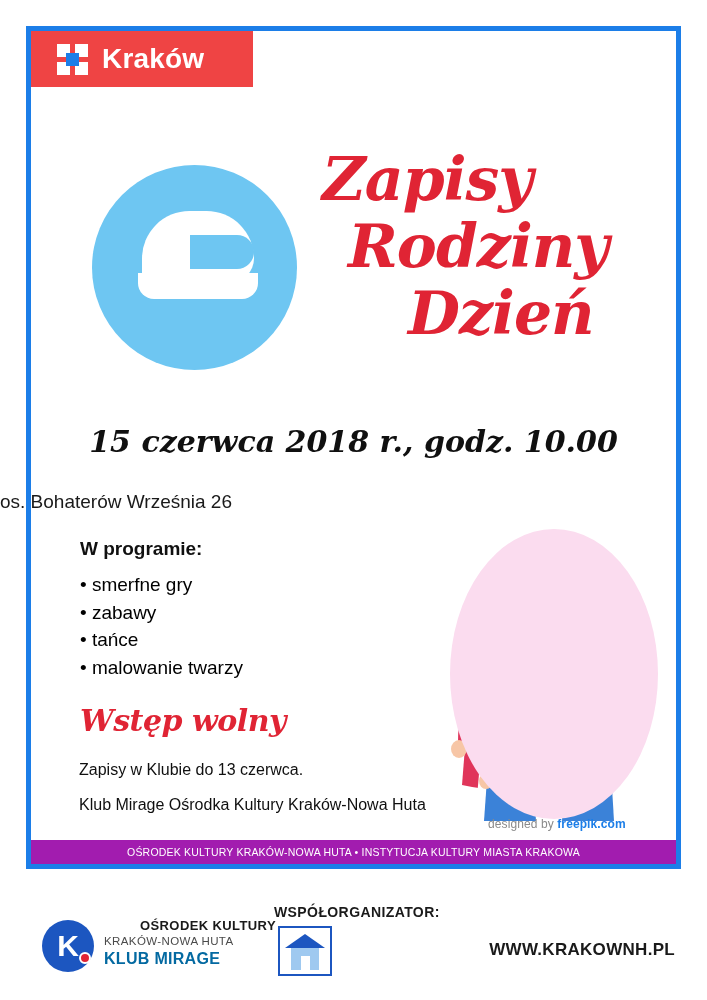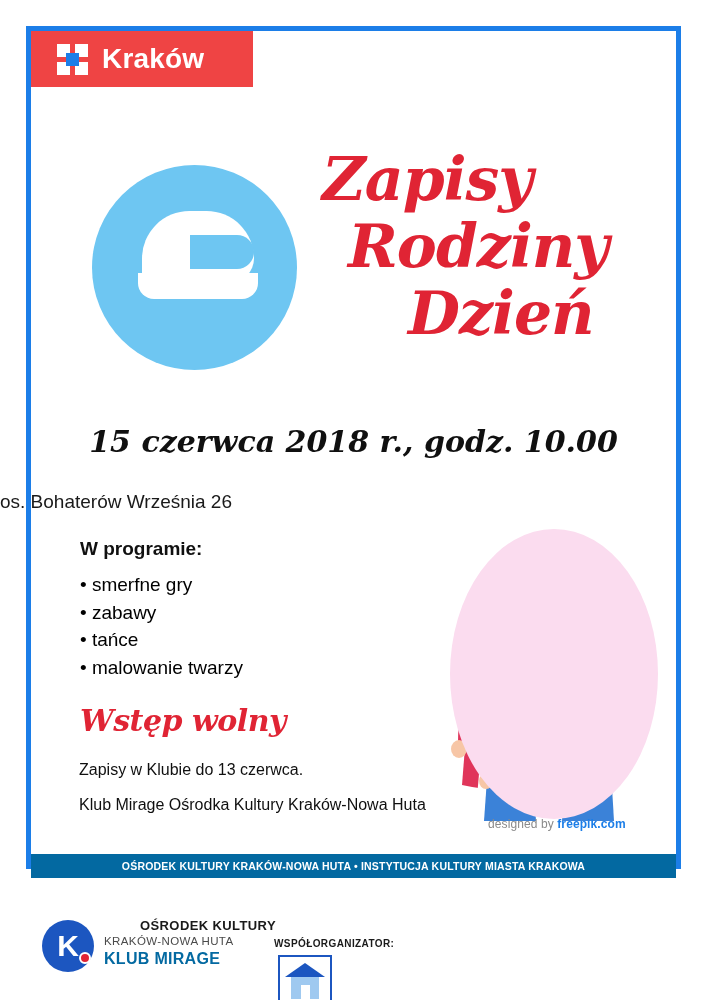--- a/index.html
+++ b/index.html
@@ -233,29 +233,28 @@
   }
   .freepik .fp-logo { color: #1c7ee8; font-weight: bold; }
 
   
   .strip {
     position: absolute;
     left: 31px;
     top: 840px;
     width: 645px;
     height: 24px;
-    background: #0369a1;
+    background: #a21caf;
     color: #ffffff;
     font-size: 10.5px;
-    font-weight: bold;
+    font-weight: normal;
     letter-spacing: 0.2px;
     display: flex;
     align-items: center;
     justify-content: center;
-    margin-top: 14px;
   }
 
   
   .bottom {
     position: absolute;
     left: 0;
     top: 880px;
     width: 707px;
     height: 120px;
   }
@@ -321,26 +320,25 @@
   }
 
   .coorg {
     position: absolute;
     left: 274px;
     top: 24px;
     width: 160px;
     text-align: left;
   }
   .coorg-label {
-    font-size: 10px;
+    font-size: 14px;
     font-weight: bold;
     color: #1a1a1a;
     letter-spacing: 0.4px;
     margin-bottom: 6px;
-    margin-top: 34px;
   }
   .coorg-logo {
     position: relative;
     width: 54px;
     height: 50px;
     border: 2px solid #1c56c0;
     box-sizing: border-box;
     background: #ffffff;
     margin-left: 4px;
   }
@@ -521,15 +519,16 @@
 
     <div class="coorg">
       <div class="coorg-label">WSPÓŁORGANIZATOR:</div>
       <div class="coorg-logo">
         <div class="roof"></div>
         <div class="body"></div>
         <div class="door"></div>
       </div>
     </div>
 
+    <div class="www">WWW.KRAKOWNH.PL</div>
   </div>
 
 </div>
 
 </body></html>

